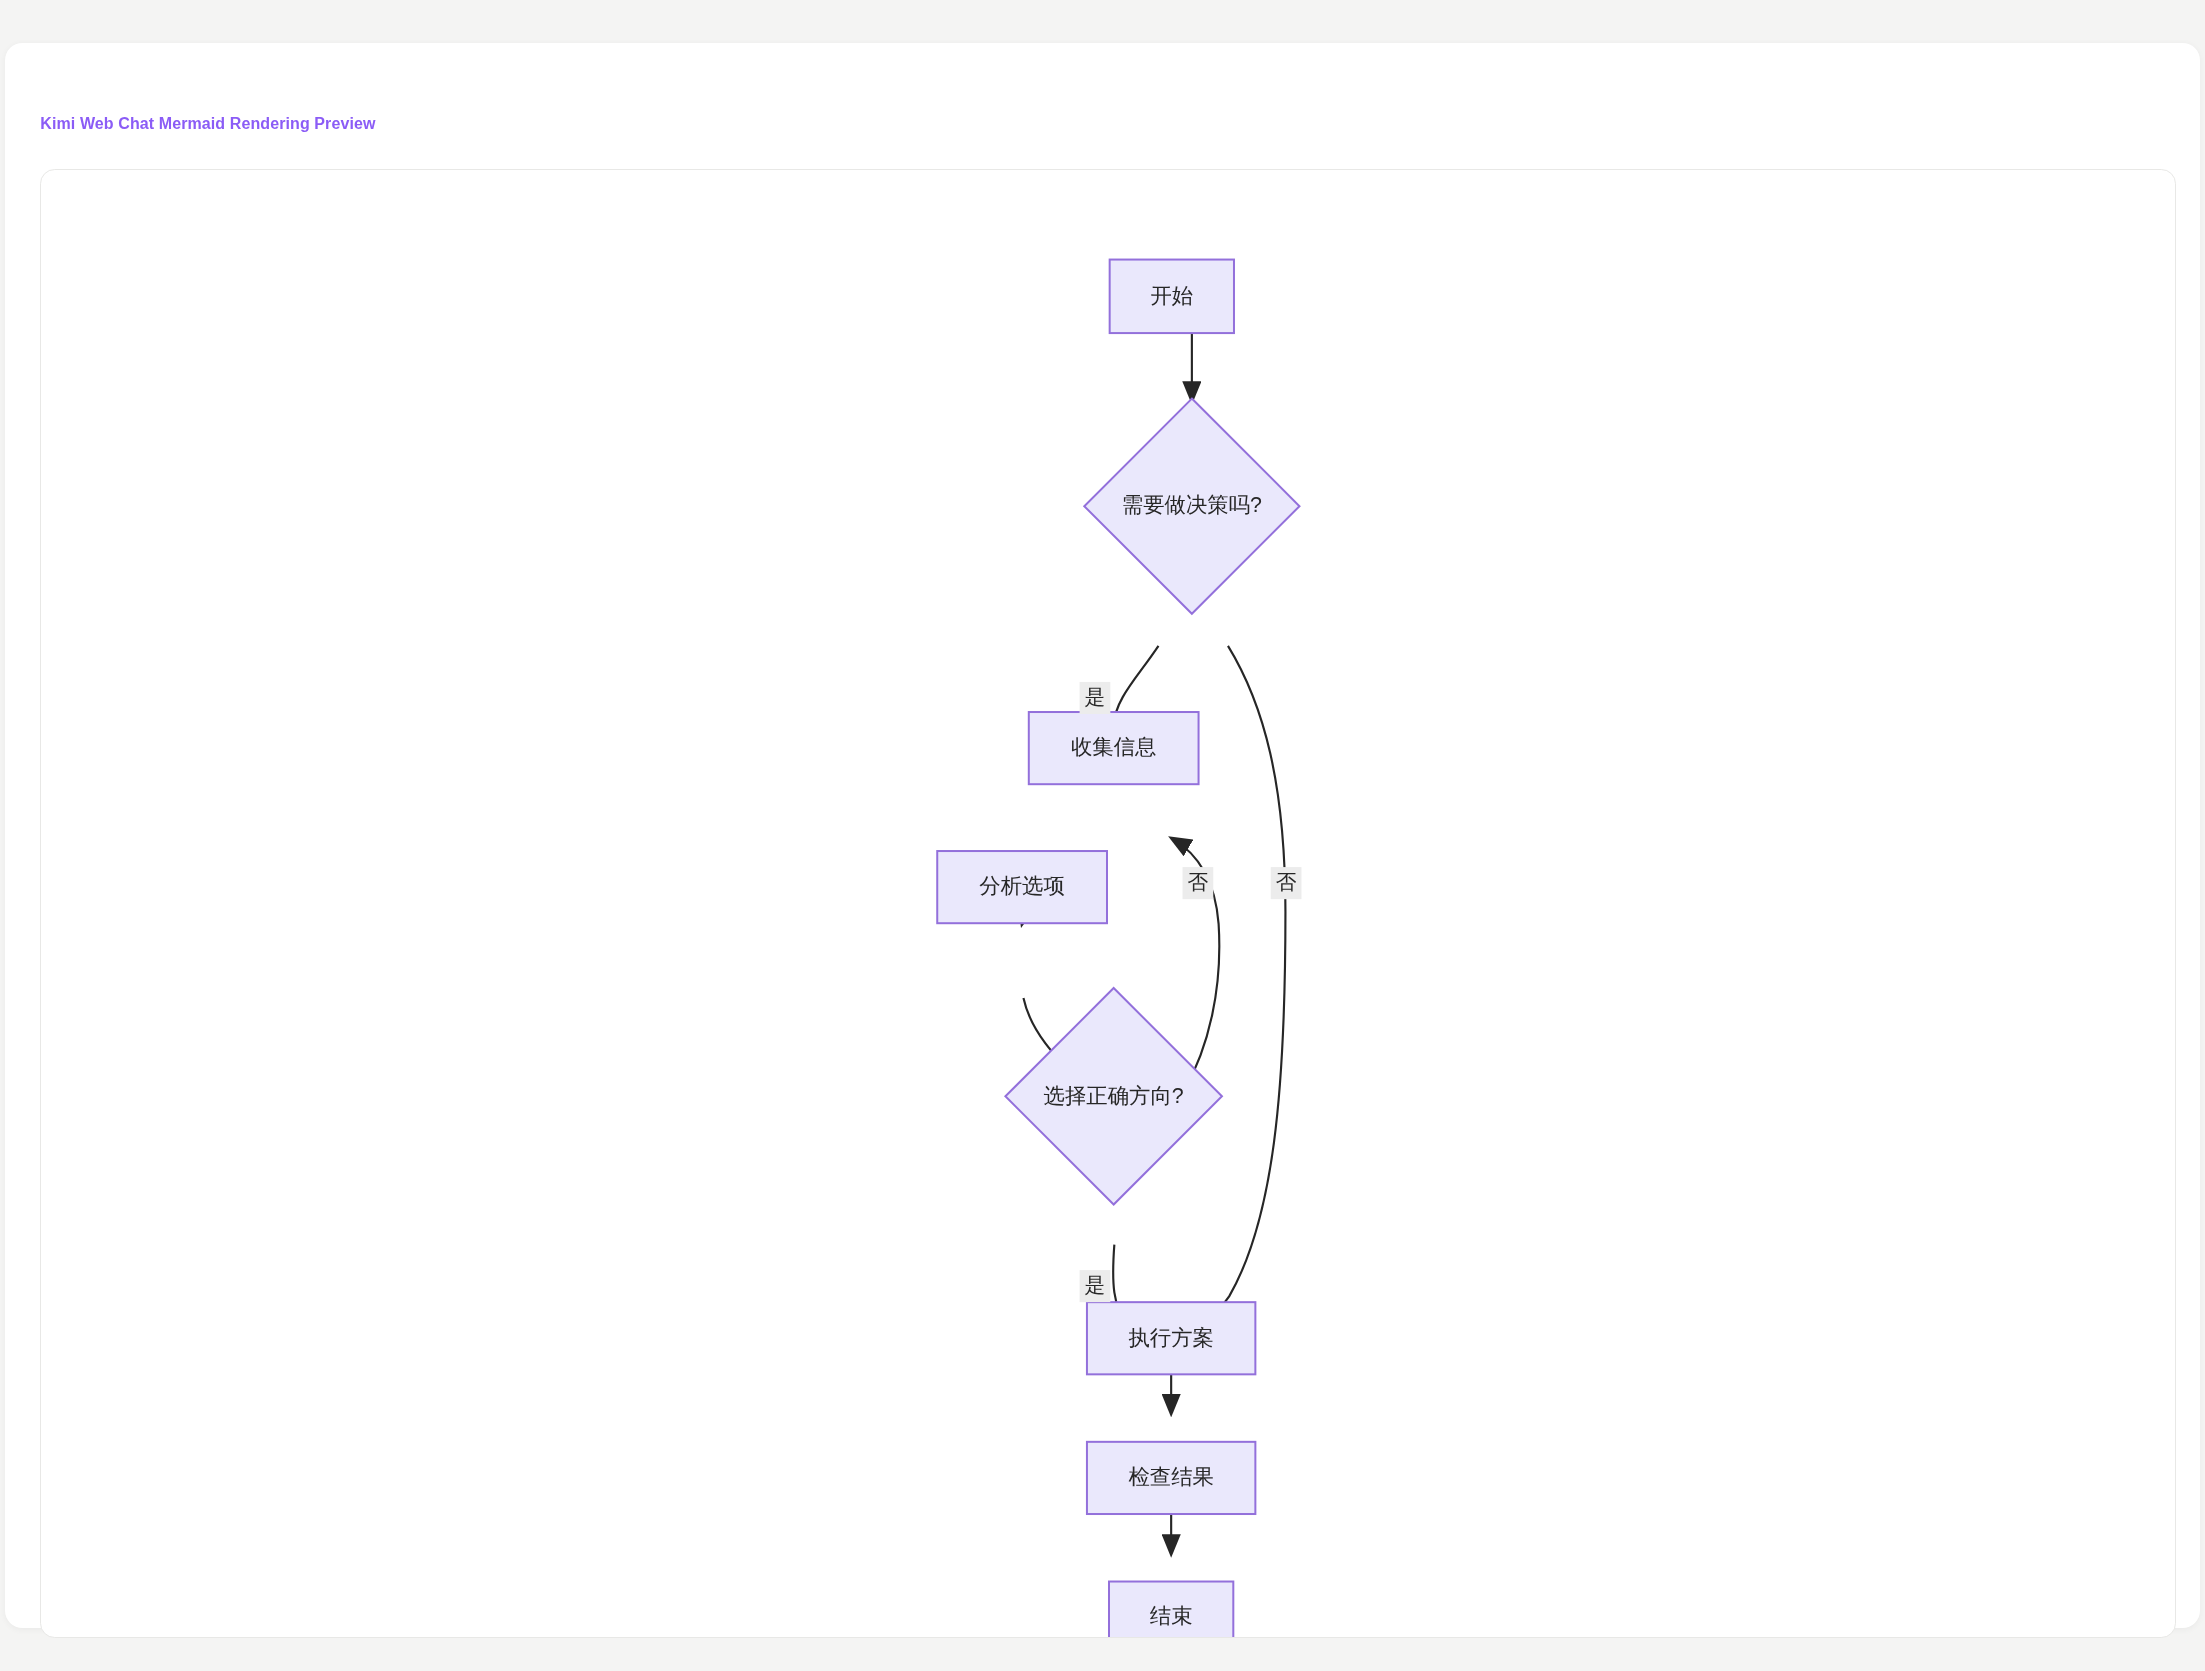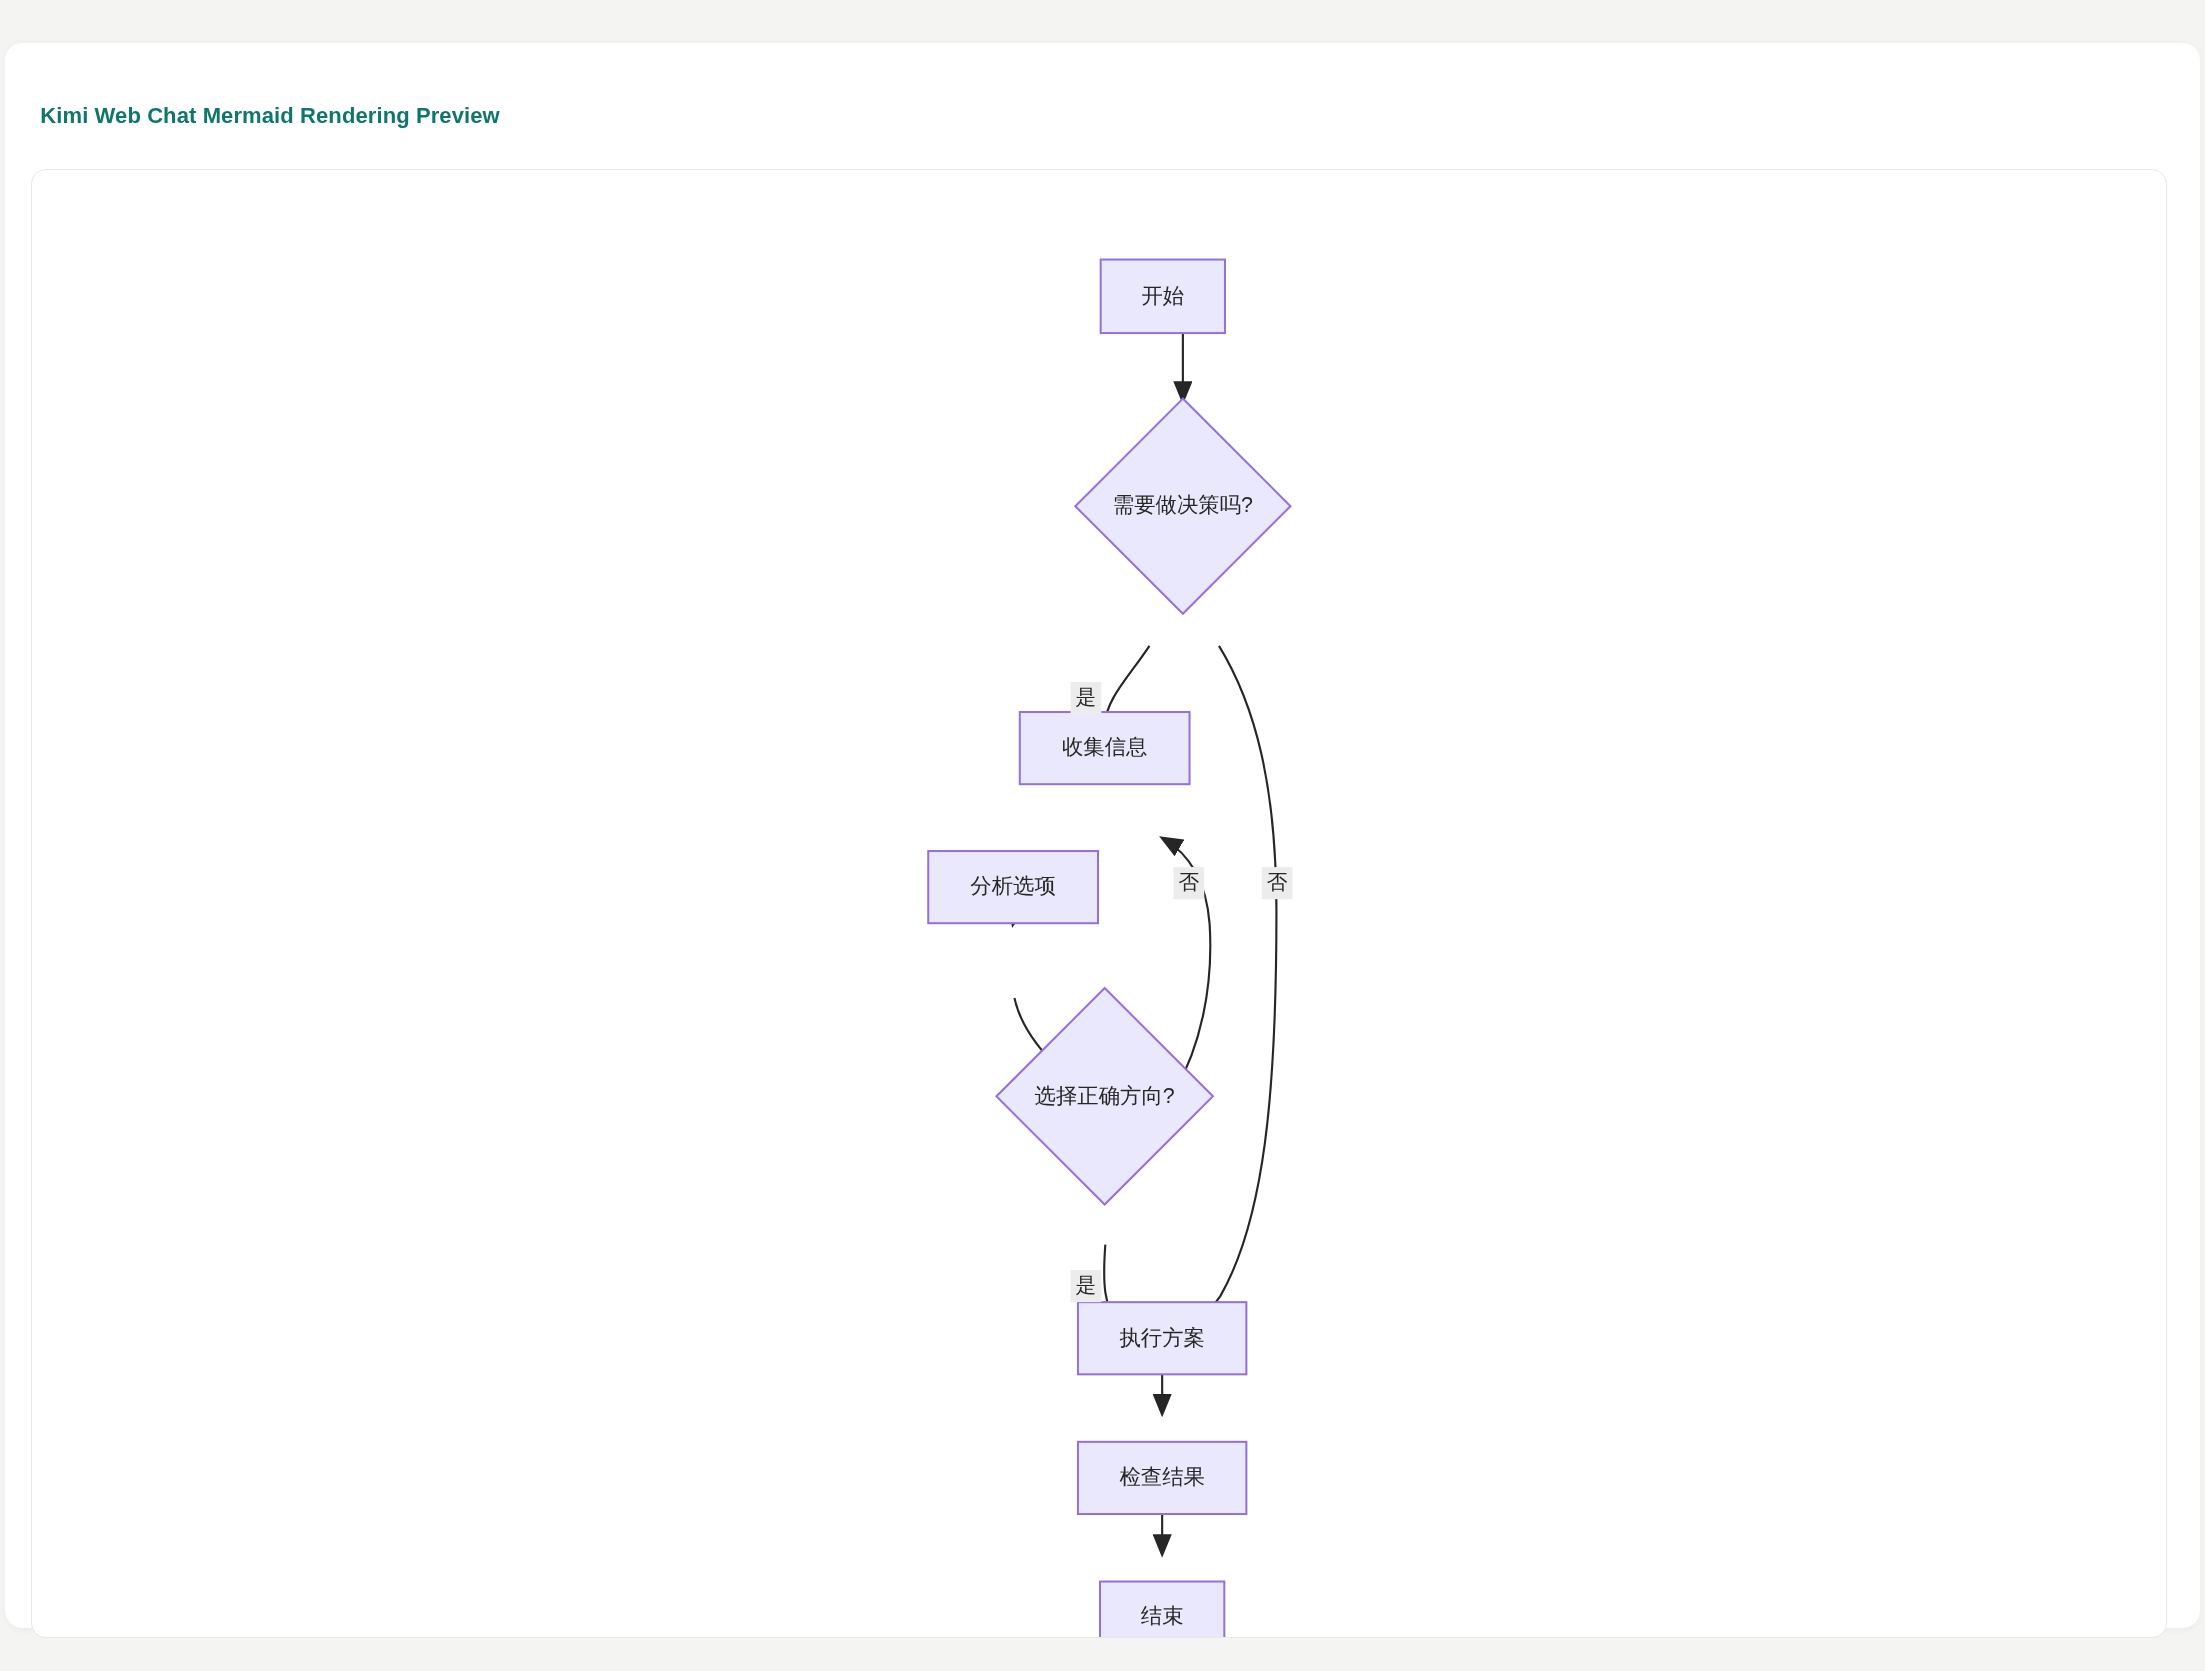--- a/index.html
+++ b/index.html
@@ -18,30 +18,30 @@
   #outer-card {
     position: absolute;
     left: 5.3px; top: 43px;
     width: 2195px; height: 1585px;
     background: #ffffff;
     border-radius: 17.4px;
     box-shadow: 0 1.3px 6.7px rgba(0,0,0,0.045);
   }
   #card-title {
     position: absolute;
-    left: 35px; top: 60px;
-    font-size: 22px;
+    left: 35px; top: 72px;
+    font-size: 16px;
     font-weight: bold;
-    color: #0f766e;
+    color: #8b5cf6;
     letter-spacing: 0.1px;
     white-space: nowrap;
   }
   #diagram-frame {
     position: absolute;
-    left: 26px; top: 126px;
+    left: 35px; top: 126px;
     width: 2136px; height: 1469px;
     background: #ffffff;
     border: 1.3px solid #e8e8e6;
     border-radius: 14.7px;
     overflow: hidden;
     text-align: center;
   }
   #mermaid-svg { display: block; }
   .node-shape {
     fill: #eae8fc;

